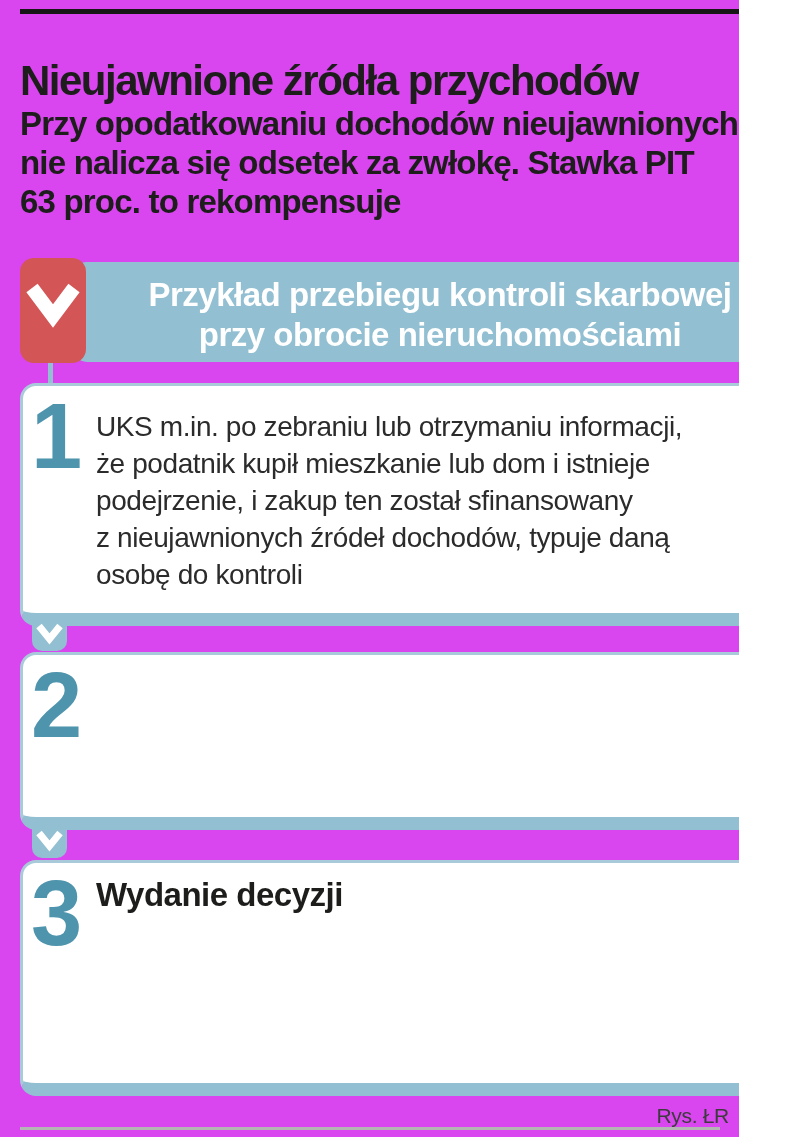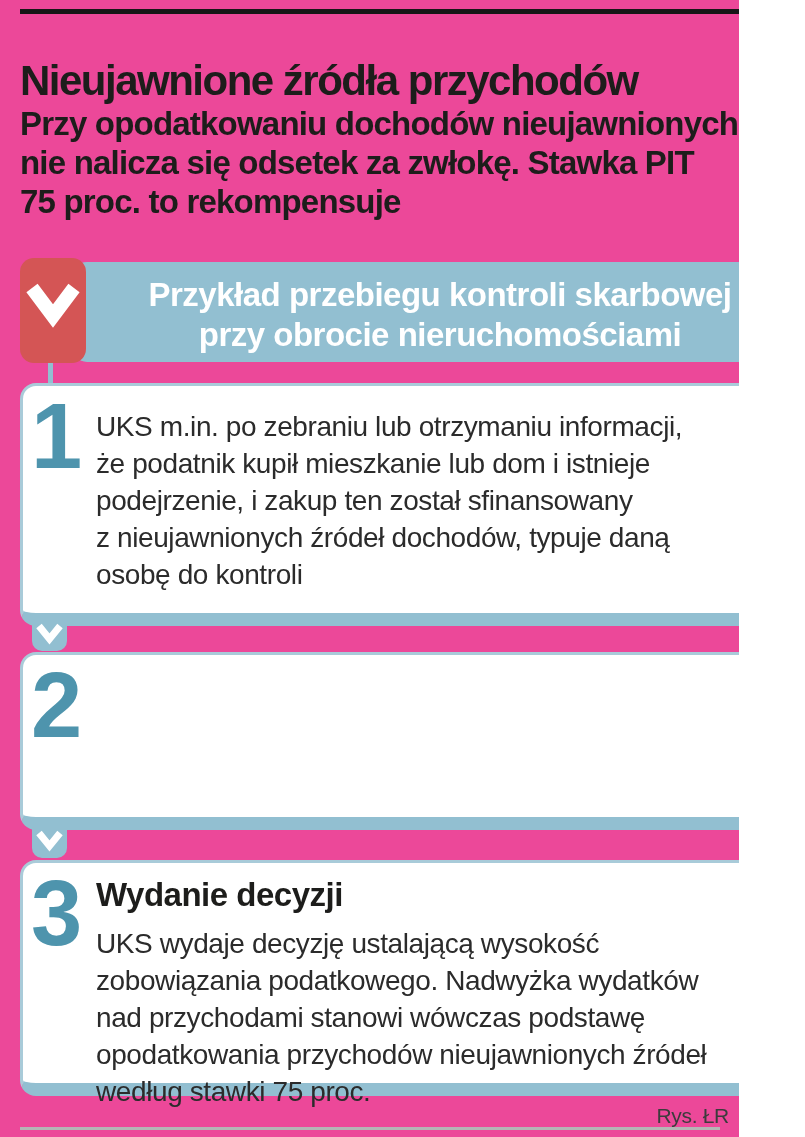--- a/index.html
+++ b/index.html
@@ -1,17 +1,17 @@
 <!DOCTYPE html>
 <html lang="pl"><head>
 <meta charset="utf-8">
 <style>
   html,body{margin:0;padding:0;background:#ffffff;}
   body{font-family:"Liberation Sans", sans-serif;}
-  .canvas{position:relative;width:739px;height:1137px;background:#ec4899;overflow:hidden;}
+  .canvas{position:relative;width:739px;height:1137px;background:#d946ef;overflow:hidden;}
 
   .top-rule{position:absolute;left:20px;top:9px;width:771px;height:5px;background:#161616;}
 
   .title{position:absolute;left:20px;top:30px;width:760px;
          font-size:42px;font-weight:bold;letter-spacing:-1.5px;color:#1d1d1b;line-height:46px;}
   .subtitle{position:absolute;left:20px;top:104px;width:775px;
          font-size:33px;font-weight:bold;letter-spacing:-0.8px;color:#1d1d1b;
          line-height:39px;white-space:pre-line;}
 
   .header-bar{position:absolute;left:72px;top:262px;width:725px;height:100px;
@@ -52,21 +52,21 @@
 <body>
 
 <div class="canvas">
 
   <div class="top-rule"></div>
 
   <h1 class="title">Nieujawnione źródła przychodów</h1>
 
   <div class="subtitle">Przy opodatkowaniu dochodów nieujawnionych
 nie nalicza się odsetek za zwłokę. Stawka PIT
-75 proc. to rekompensuje</div>
+63 proc. to rekompensuje</div>
 
   <div class="header-bar"></div>
   <div class="header-label">Przykład przebiegu kontroli skarbowej
 przy obrocie nieruchomościami</div>
   <div class="header-icon">
     <span>
       <svg width="66" height="60" viewBox="0 0 66 60">
         <path d="M12 8 L33 36 L54 8" fill="none" stroke="#ffffff" stroke-width="14" stroke-linejoin="miter"></path>
       </svg>
     </span>
@@ -102,24 +102,19 @@
       <svg width="35" height="26" viewBox="0 0 35 26">
         <path d="M7 4 L17.5 17 L28 4" fill="none" stroke="#ffffff" stroke-width="7" stroke-linejoin="miter"></path>
       </svg>
     </span>
   </div>
 
   <div class="step-box box-3">
     <div class="step-number">3</div>
     <div class="step-content">
       <div class="step-title">Wydanie decyzji</div>
-      <div class="step-body">UKS wydaje decyzję ustalającą wysokość
-zobowiązania podatkowego. Nadwyżka wydatków
-nad przychodami stanowi wówczas podstawę
-opodatkowania przychodów nieujawnionych źródeł
-według stawki 75 proc.</div>
     </div>
   </div>
 
   <div class="footer-line"></div>
   <div class="credit">Rys. ŁR</div>
 
 </div>
 
 </body></html>

